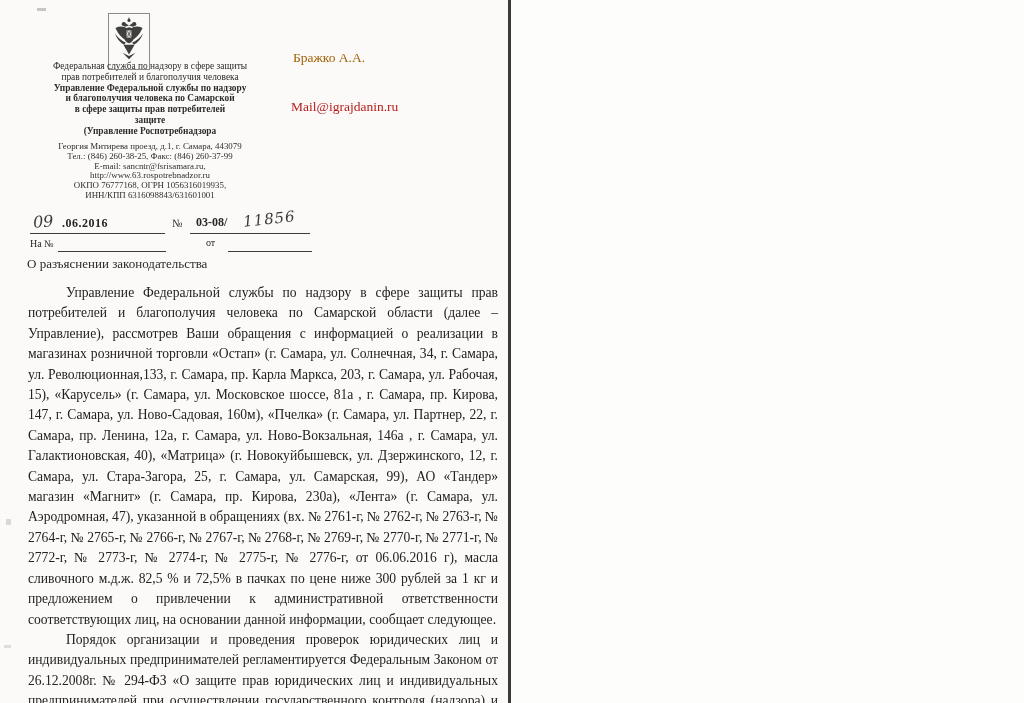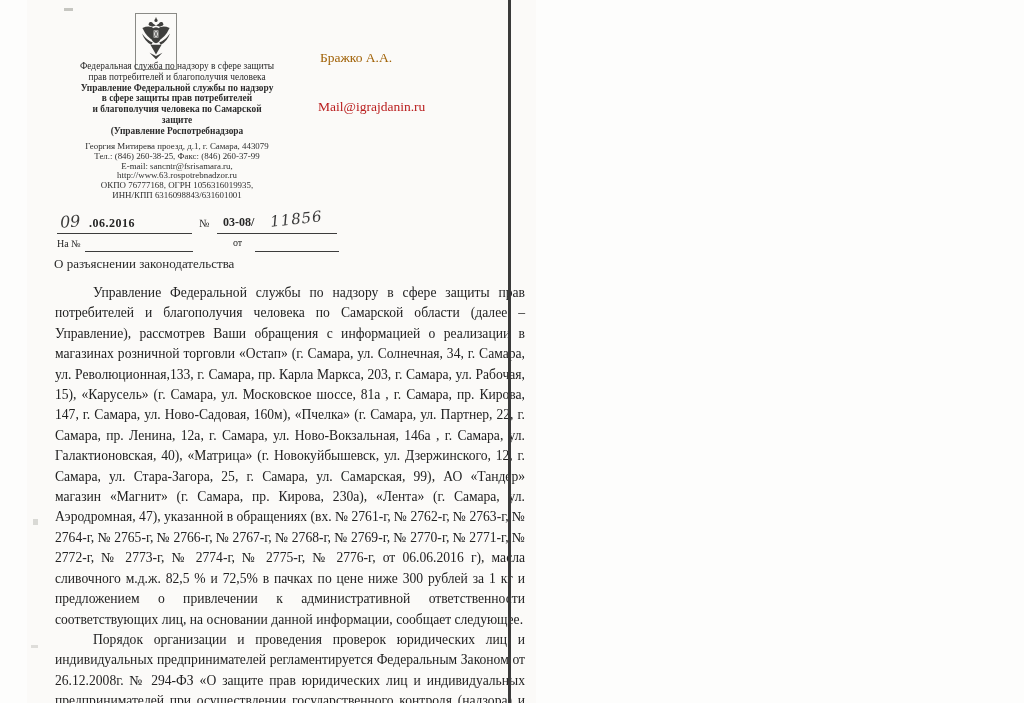--- a/index.html
+++ b/index.html
@@ -4,21 +4,21 @@
 <style>
   html,body{margin:0;padding:0;}
   body{
     width:1024px;height:703px;overflow:hidden;
     background:#ffffff;
     font-family:"Liberation Serif","DejaVu Serif",serif;
     color:#262626;
     position:relative;
   }
   .scan{position:absolute;inset:0;width:1024px;height:703px;background:#fdfdfc;}
-  .page{position:absolute;top:0;height:703px;background:#fcfcfa;margin-left:27px;}
+  .page{position:absolute;top:0;height:703px;background:#fcfcfa;}
   .page-left{left:0;width:509px;background:#fbfaf8;}
   .page-right{left:511px;width:513px;background:#fdfdfc;}
   .divider{position:absolute;left:508px;top:0;width:3px;height:703px;background:#3a3a3a;}
 
   
   .emblem-box{
     position:absolute;left:108px;top:13px;width:40px;height:55px;
     border:1px solid #8a8a86;display:flex;align-items:center;justify-content:center;
     background:#fbfaf8;
   }
@@ -93,22 +93,22 @@
           <rect x="17" y="16" width="6" height="9" fill="#f6f5f2" opacity="0.85"></rect>
           <path d="M18 17 L22 24 M22 17 L18 24" stroke="#3f3f3d" stroke-width="0.9"></path>
         </svg>
       </span>
     </div>
 
     <div class="org-block">
       <div>Федеральная служба по надзору в сфере защиты</div>
       <div>прав потребителей и благополучия человека</div>
       <div class="b">Управление Федеральной службы по надзору</div>
+      <div class="b">и благополучия человека по Самарской</div>
       <div class="b">в сфере защиты прав потребителей</div>
-      <div class="b">и благополучия человека по Самарской</div>
       <div class="b">защите</div>
       <div class="b">(Управление Роспотребнадзора</div>
     </div>
 
     <div class="addressee-name">Бражко А.А.</div>
     <div class="addressee-email">Mail@igrajdanin.ru</div>
 
     <div class="addr-block">
       <div>Георгия Митирева проезд, д.1, г. Самара, 443079</div>
       <div>Тел.: (846) 260-38-25, Факс: (846) 260-37-99</div>

